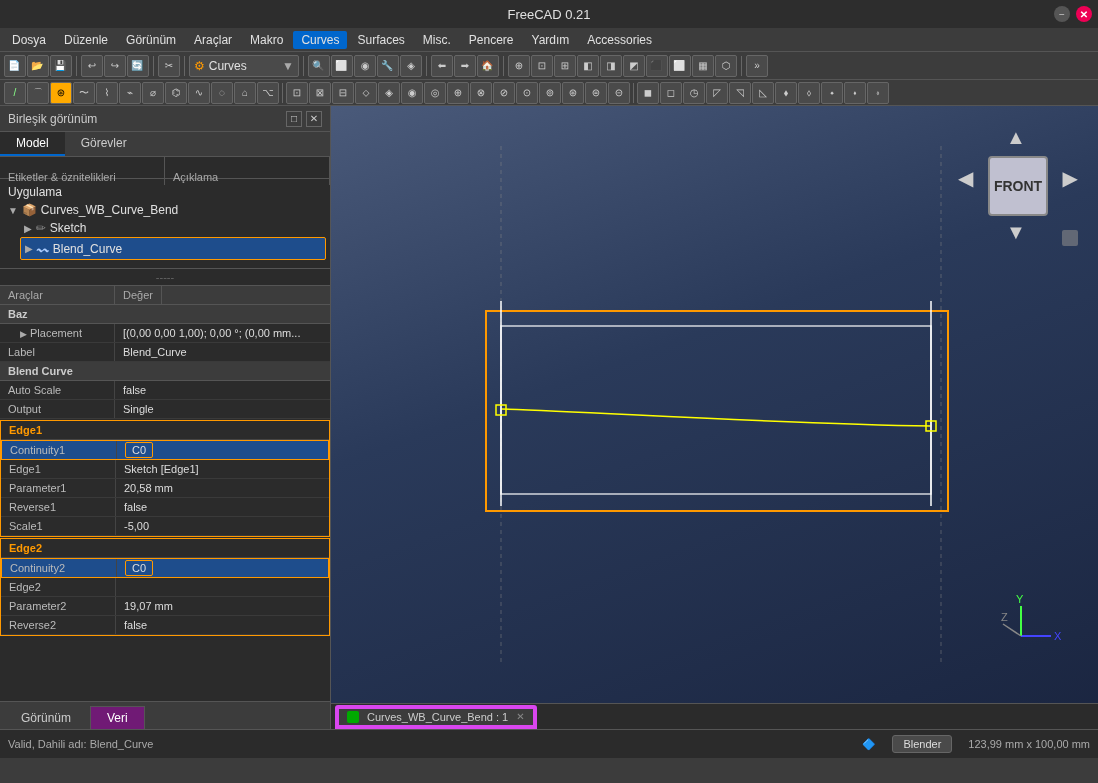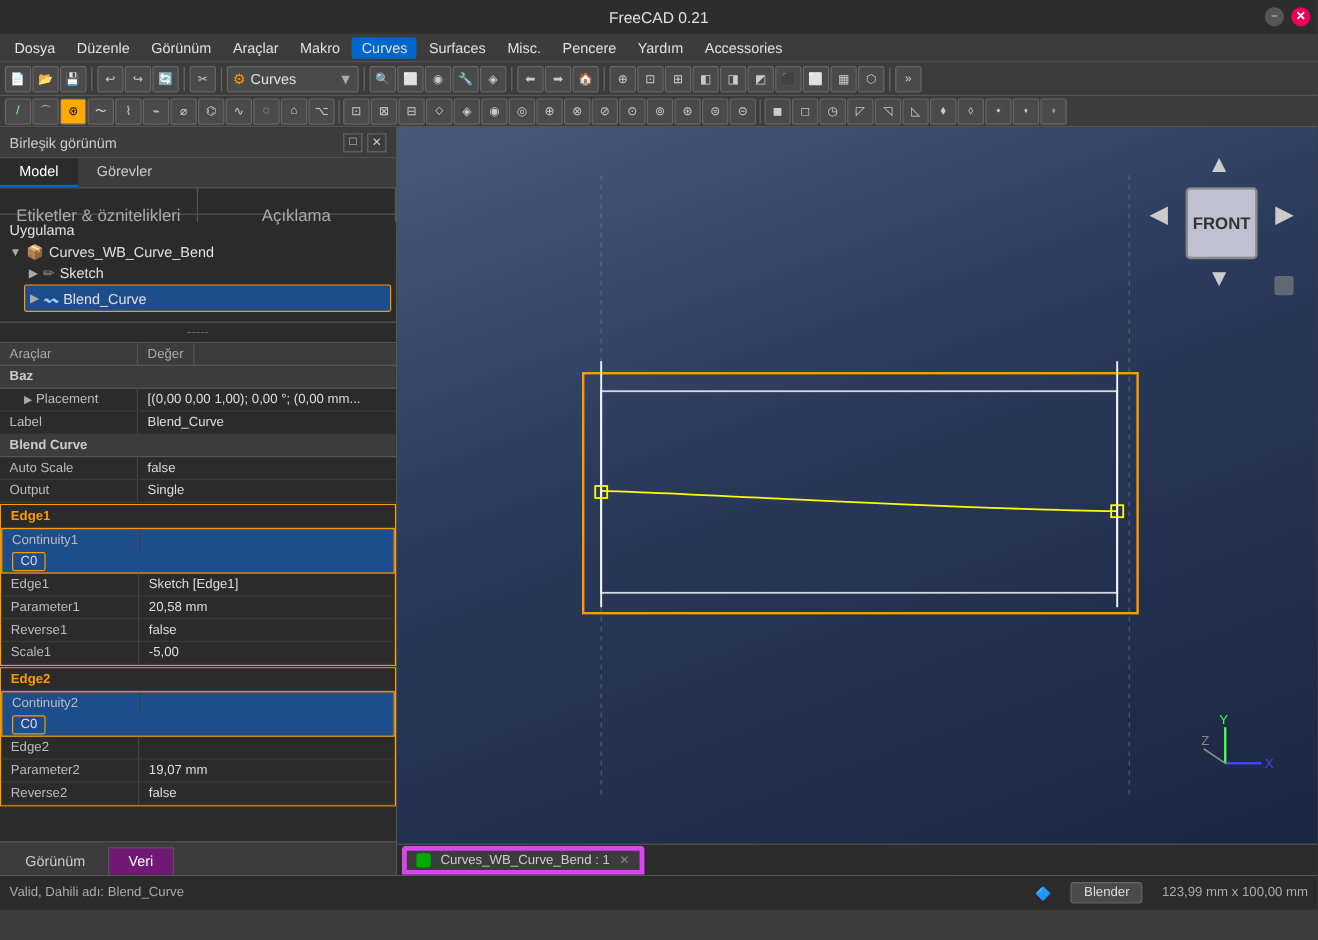--- a/index.html
+++ b/index.html
@@ -159,24 +159,23 @@
 
     
     #label-row {
       display: flex;
       height: 22px;
       border-bottom: 1px solid #555;
     }
     .label-cell {
       flex: 1;
       padding: 14px 8px;
-      font-size: 14px;
+      font-size: 11px;
       color: #aaa;
       border-right: 1px solid #555;
-      text-align: center;
     }
 
     
     #tree-area {
       padding: 4px;
       min-height: 90px;
       border-bottom: 1px solid #555;
     }
     .tree-item {
       display: flex;
@@ -245,21 +244,20 @@
       flex: 1;
       padding: 3px 8px;
       color: #ddd;
       overflow: hidden;
       text-overflow: ellipsis;
       white-space: nowrap;
     }
     .prop-row.highlighted {
       background: #1e4d8c;
       border: 1px solid #f90;
-      flex-direction: column;
     }
 
     
     #bottom-tabs {
       display: flex;
       background: #3c3c3c;
       border-top: 1px solid #555;
       height: 28px;
       align-items: flex-end;
       padding: 0 4px;

